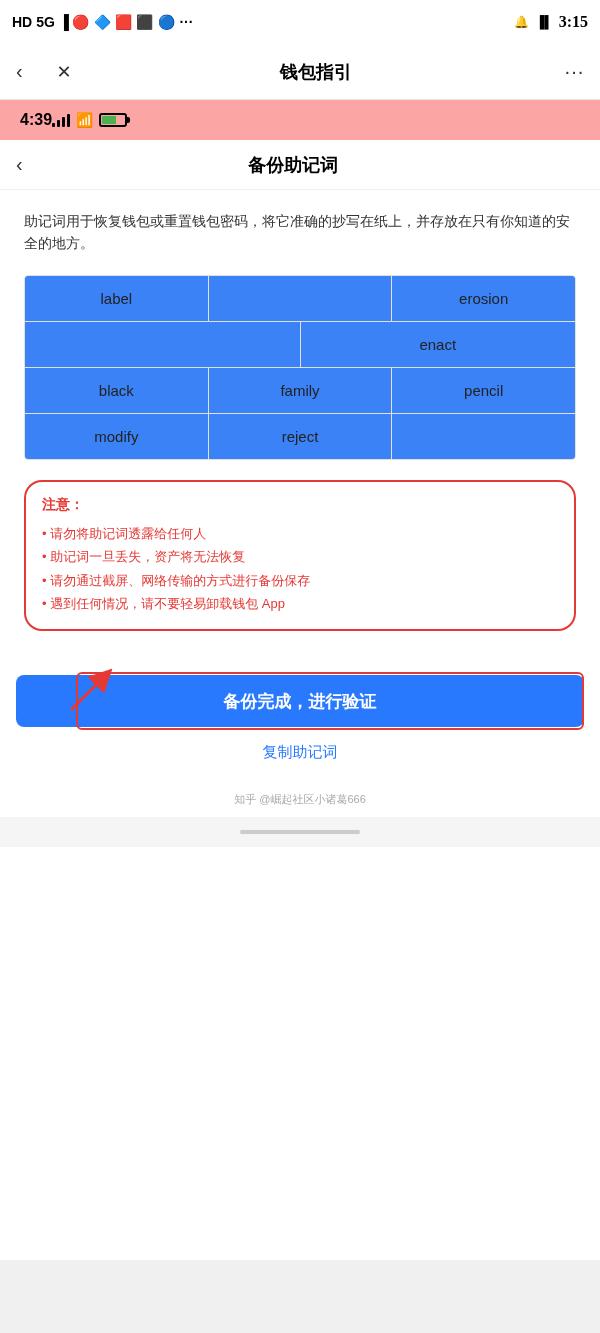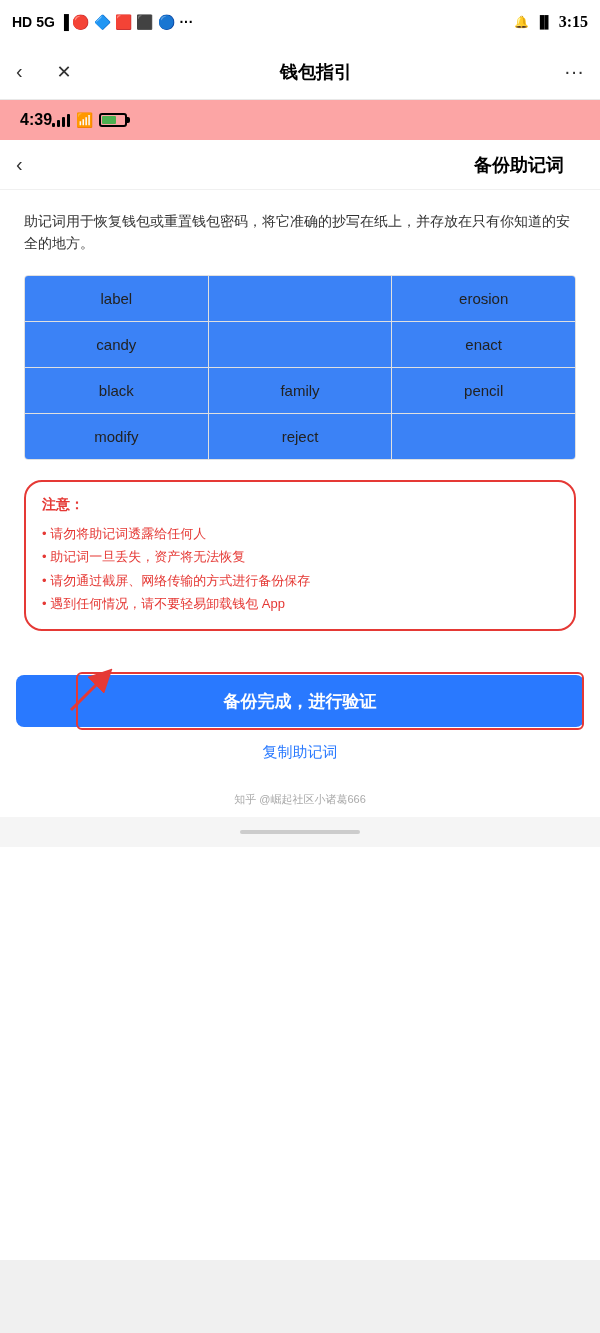--- a/index.html
+++ b/index.html
@@ -163,21 +163,21 @@
     .inner-back-icon {
       font-size: 20px;
       color: #333;
       cursor: pointer;
     }
     .inner-page-title {
       font-size: 18px;
       font-weight: 600;
       color: #000;
       flex: 1;
-      text-align: right;
+      text-align: center;
       margin-right: 20px;
     }
 
     
     .inner-content {
       padding: 20px 24px;
     }
 
     .description-text {
       font-size: 14px;
@@ -364,21 +364,20 @@
 
     <p class="description-text">助记词用于恢复钱包或重置钱包密码，将它准确的抄写在纸上，并存放在只有你知道的安全的地方。</p>
 
     <div class="mnemonic-grid">
       <div class="mnemonic-row">
         <div class="mnemonic-cell">label</div>
         <div class="mnemonic-cell empty">&nbsp;</div>
         <div class="mnemonic-cell">erosion</div>
       </div>
       <div class="mnemonic-row">
-        <div class="mnemonic-cell">candy</div>
         <div class="mnemonic-cell empty">&nbsp;</div>
         <div class="mnemonic-cell">enact</div>
       </div>
       <div class="mnemonic-row">
         <div class="mnemonic-cell">black</div>
         <div class="mnemonic-cell">family</div>
         <div class="mnemonic-cell">pencil</div>
       </div>
       <div class="mnemonic-row">
         <div class="mnemonic-cell">modify</div>

